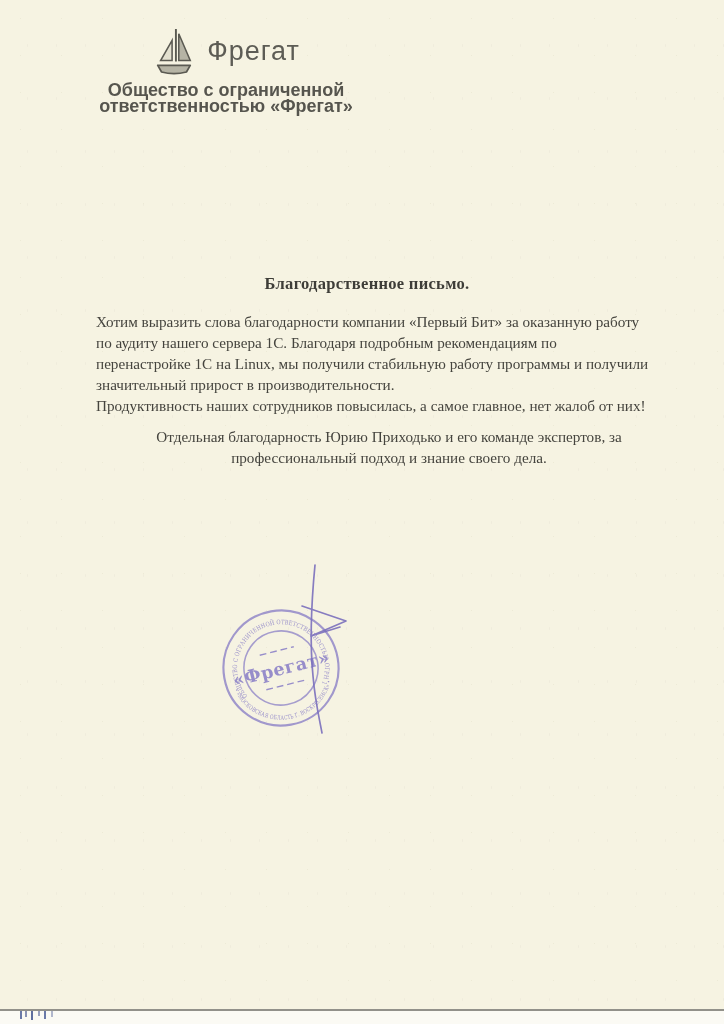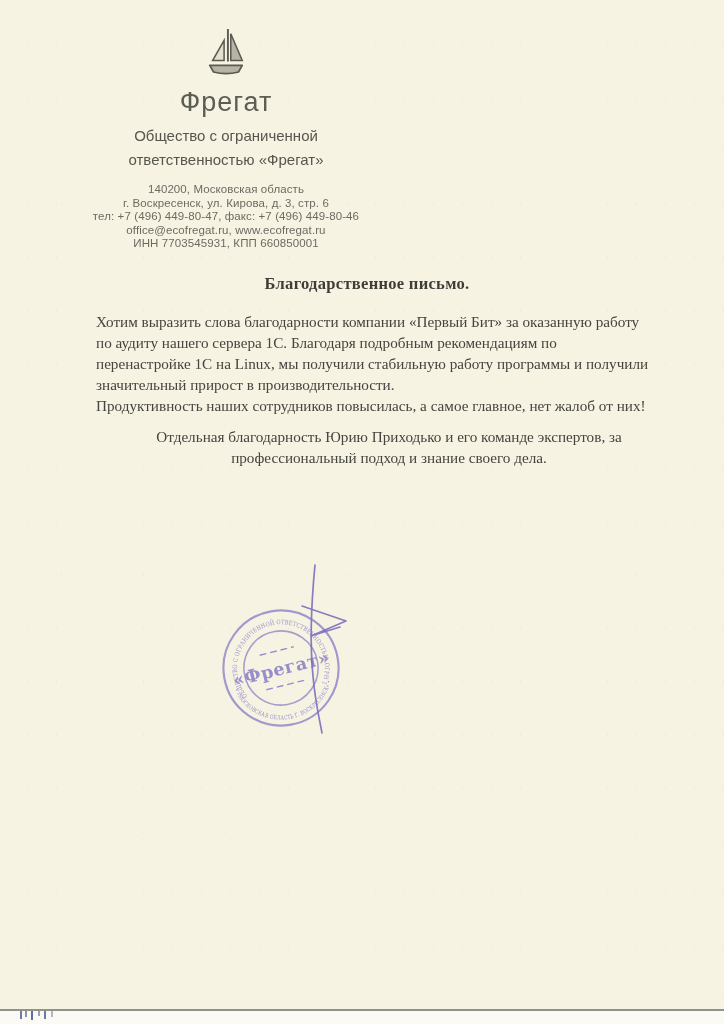--- a/index.html
+++ b/index.html
@@ -15,23 +15,23 @@
     position:relative;width:724px;height:1024px;
     background-color:var(--paper);
     background-image:
       radial-gradient(#edead6 0.6px, transparent 0.9px),
       radial-gradient(#efecdc 0.5px, transparent 0.8px);
     background-size:41px 37px, 29px 53px;
     background-position:0 0, 13px 19px;
   }
   
   .letterhead{position:absolute;left:40px;top:26px;width:372px;text-align:center;color:var(--hdr);font-family:"Liberation Sans","DejaVu Sans",sans-serif;}
-  .logo-row{display:inline-flex;align-items:center;gap:11px;margin-bottom:6px;flex-direction:column;}
+  .logo-row{display:inline-flex;align-items:center;gap:11px;margin-bottom:6px;}
   .brand{font-size:27px;font-weight:500;letter-spacing:1px;color:#5d5c55;}
-  .org-name{font-size:15px;font-weight:400;line-height:24px;color:#56554e;white-space:pre-line;}
+  .org-name{font-size:18px;font-weight:700;line-height:16px;color:#56554e;white-space:pre-line;}
   .address{margin-top:11px;font-size:11.5px;line-height:13.6px;color:#6c6b62;white-space:pre-line;letter-spacing:.1px;}
   
   .title{position:absolute;left:0;top:274px;width:734px;text-align:center;font-size:16.5px;font-weight:bold;color:#3e3d38;letter-spacing:.3px;}
   .body-text{position:absolute;left:96px;top:311px;width:586px;font-size:15.2px;line-height:21px;color:var(--text);}
   .body-text p{white-space:pre-line;}
   .body-text p + p{margin-top:10px;text-align:center;}
   
   .sig-block{position:absolute;left:80px;top:597px;font-size:15.2px;font-weight:bold;color:#3c3b35;}
   .sig-row{display:flex;align-items:baseline;margin-top:7px;}
   .sig-line{display:inline-block;width:84px;border-bottom:1.6px solid #3c3b35;margin:0 19px 2px 13px;height:14px;}
@@ -53,25 +53,20 @@
       <svg width="44" height="50" viewBox="0 0 46 52">
         <path d="M25,3 L25,37" stroke="#5b5a52" stroke-width="2" fill="none"></path>
         <path d="M28,8 L28,36 L40,36 Z" fill="#b6b4a5" stroke="#5b5a52" stroke-width="1.6"></path>
         <path d="M21,15 L21,36 L9,36 Z" fill="#e3e0cf" stroke="#5b5a52" stroke-width="1.6"></path>
         <path d="M6,41 L40,41 L36,48 Q23,51.5 10,48 Z" fill="#b6b4a5" stroke="#5b5a52" stroke-width="1.8" stroke-linejoin="round"></path>
       </svg>
       <span class="brand">Фрегат</span>
     </div>
     <div class="org-name">Общество с ограниченной
 ответственностью «Фрегат»</div>
-    <div class="address">140200, Московская область
-г. Воскресенск, ул. Кирова, д. 3, стр. 6
-тел: +7 (496) 449-80-47, факс: +7 (496) 449-80-46
-office@ecofregat.ru, www.ecofregat.ru
-ИНН 7703545931, КПП 660850001</div>
   </div>
 
   <div class="title">Благодарственное письмо.</div>
 
   <div class="body-text">
     <p>Хотим выразить слова благодарности компании «Первый Бит» за оказанную работу
 по аудиту нашего сервера 1С. Благодаря подробным рекомендациям по
 перенастройке 1С на Linux, мы получили стабильную работу программы и получили
 значительный прирост в производительности.
 Продуктивность наших сотрудников повысилась, а самое главное, нет жалоб от них!</p>

